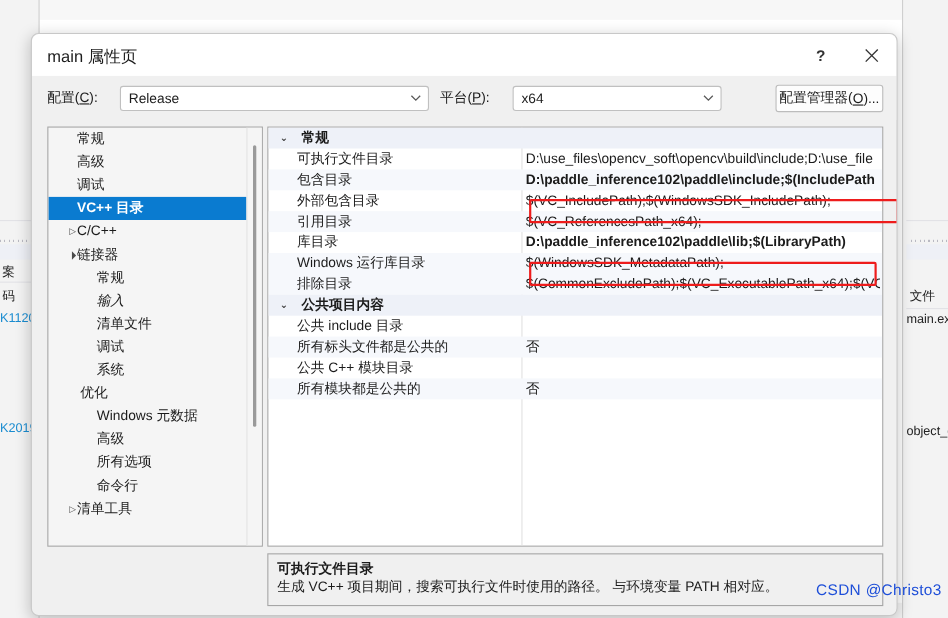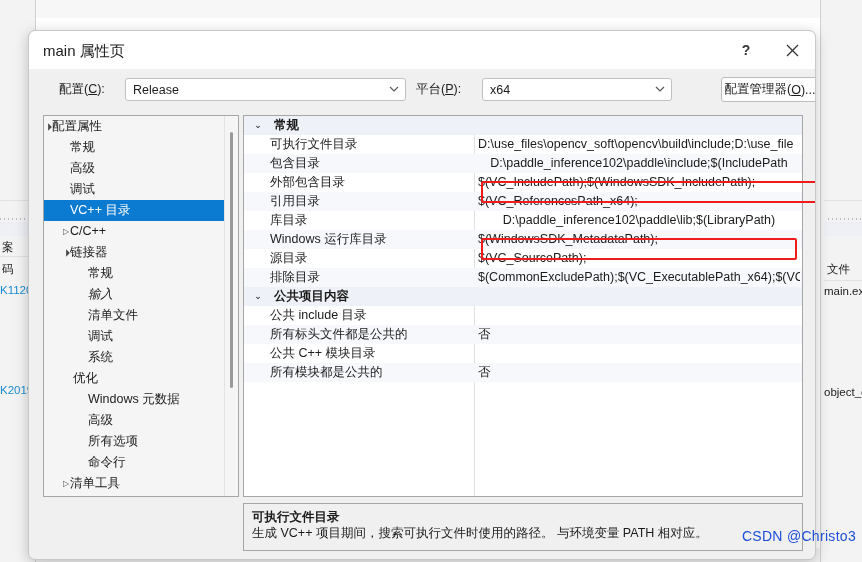--- a/index.html
+++ b/index.html
@@ -49,21 +49,21 @@
   .tb-btn {
     position: absolute; top: 0; width: 46px; height: 38px;
     display: flex; align-items: center; justify-content: center;
     font-size: 15px; color: #333; cursor: default;
   }
   .tb-help  { right: 46px; font-weight: bold; font-size: 14px; }
   .tb-close { right: 0; }
   .tb-close svg { display:block; }
 
   
-  .configbar { position: relative; height: 40px; background: #f0f0f0; margin-left: 16px; }
+  .configbar { position: relative; height: 40px; background: #f0f0f0; }
   .lbl { position: absolute; font-size: 12.5px; color: #1b1b1b; white-space: nowrap; }
   .lbl u { text-decoration: underline; }
 
   .combo {
     position: absolute; height: 23px; background: #ffffff;
     border: 1px solid #c0c0c0; border-radius: 3px;
     font-size: 12.5px; color: #1b1b1b;
     display: flex; align-items: center; padding: 0 4px 0 7px;
   }
   .combo .cv { flex: 1; white-space: nowrap; overflow: hidden; }
@@ -121,21 +121,21 @@
     position: absolute; left: 8px; top: 0; width: 12px; text-align: center;
     font-size: 9px; color: #3b3b3b;
   }
   .gname { position: absolute; left: 26px; top: 0; white-space: nowrap; }
   .grow.cat .gname { left: 30px; }
   .gval {
     position: absolute; left: 234px; top: 0; right: 2px;
     white-space: nowrap; overflow: hidden;
   }
   .gsep { position: absolute; left: 230px; top: 0; bottom: 0; width: 1px; background: #e1e1e1; }
-  .gval.bold { font-weight: normal; text-align: center; }
+  .gval.bold { font-weight: bold; }
 
   
   .redbox {
     position: absolute; border: 2px solid #ee1c1c; border-radius: 2px;
     pointer-events: none;
   }
 
   
   #descpanel {
     position: absolute; left: 214px; top: 472px;
@@ -220,34 +220,30 @@
       <div class="btn" style="left:676px; top:8px; width:98px; height:25px;">
           <span>配置管理器(</span>
           <u>O</u>
           <span>)...</span>
         </div>
     </div>
 
     <div id="treepanel">
       <div class="tree-inner" id="tree-inner">
           <div class="tnode">
-            <span class="twist open" style="left: -2px;"></span>
-            <span class="tlabel" style="left: 8px;">配置属性</span>
-          </div>
-          <div class="tnode">
             <span class="tlabel" style="left: 26px;">常规</span>
           </div>
           <div class="tnode">
             <span class="tlabel" style="left: 26px;">高级</span>
           </div>
           <div class="tnode">
             <span class="tlabel" style="left: 26px;">调试</span>
           </div>
           <div class="tnode sel">
-            <span class="tlabel" style="left: 26px;">VC++ 目录</span>
+            <span class="tlabel" style="left: 26px; font-weight: bold;">VC++ 目录</span>
           </div>
           <div class="tnode">
             <span class="twist closed" style="left: 16px;"></span>
             <span class="tlabel" style="left: 26px;">C/C++</span>
           </div>
           <div class="tnode">
             <span class="twist open" style="left: 16px;"></span>
             <span class="tlabel" style="left: 26px;">链接器</span>
           </div>
           <div class="tnode">
@@ -314,24 +310,20 @@
             <span class="gval">$(VC_ReferencesPath_x64);</span>
           </div>
           <div class="grow">
             <span class="gname">库目录</span>
             <span class="gval bold">D:\paddle_inference102\paddle\lib;$(LibraryPath)</span>
           </div>
           <div class="grow alt">
             <span class="gname">Windows 运行库目录</span>
             <span class="gval">$(WindowsSDK_MetadataPath);</span>
           </div>
-          <div class="grow">
-            <span class="gname">源目录</span>
-            <span class="gval">$(VC_SourcePath);</span>
-          </div>
           <div class="grow alt">
             <span class="gname">排除目录</span>
             <span class="gval">$(CommonExcludePath);$(VC_ExecutablePath_x64);$(VC_I</span>
           </div>
           <div class="grow cat">
             <span class="gchev">⌄</span>
             <span class="gname">公共项目内容</span>
           </div>
           <div class="grow">
             <span class="gname">公共 include 目录</span>

